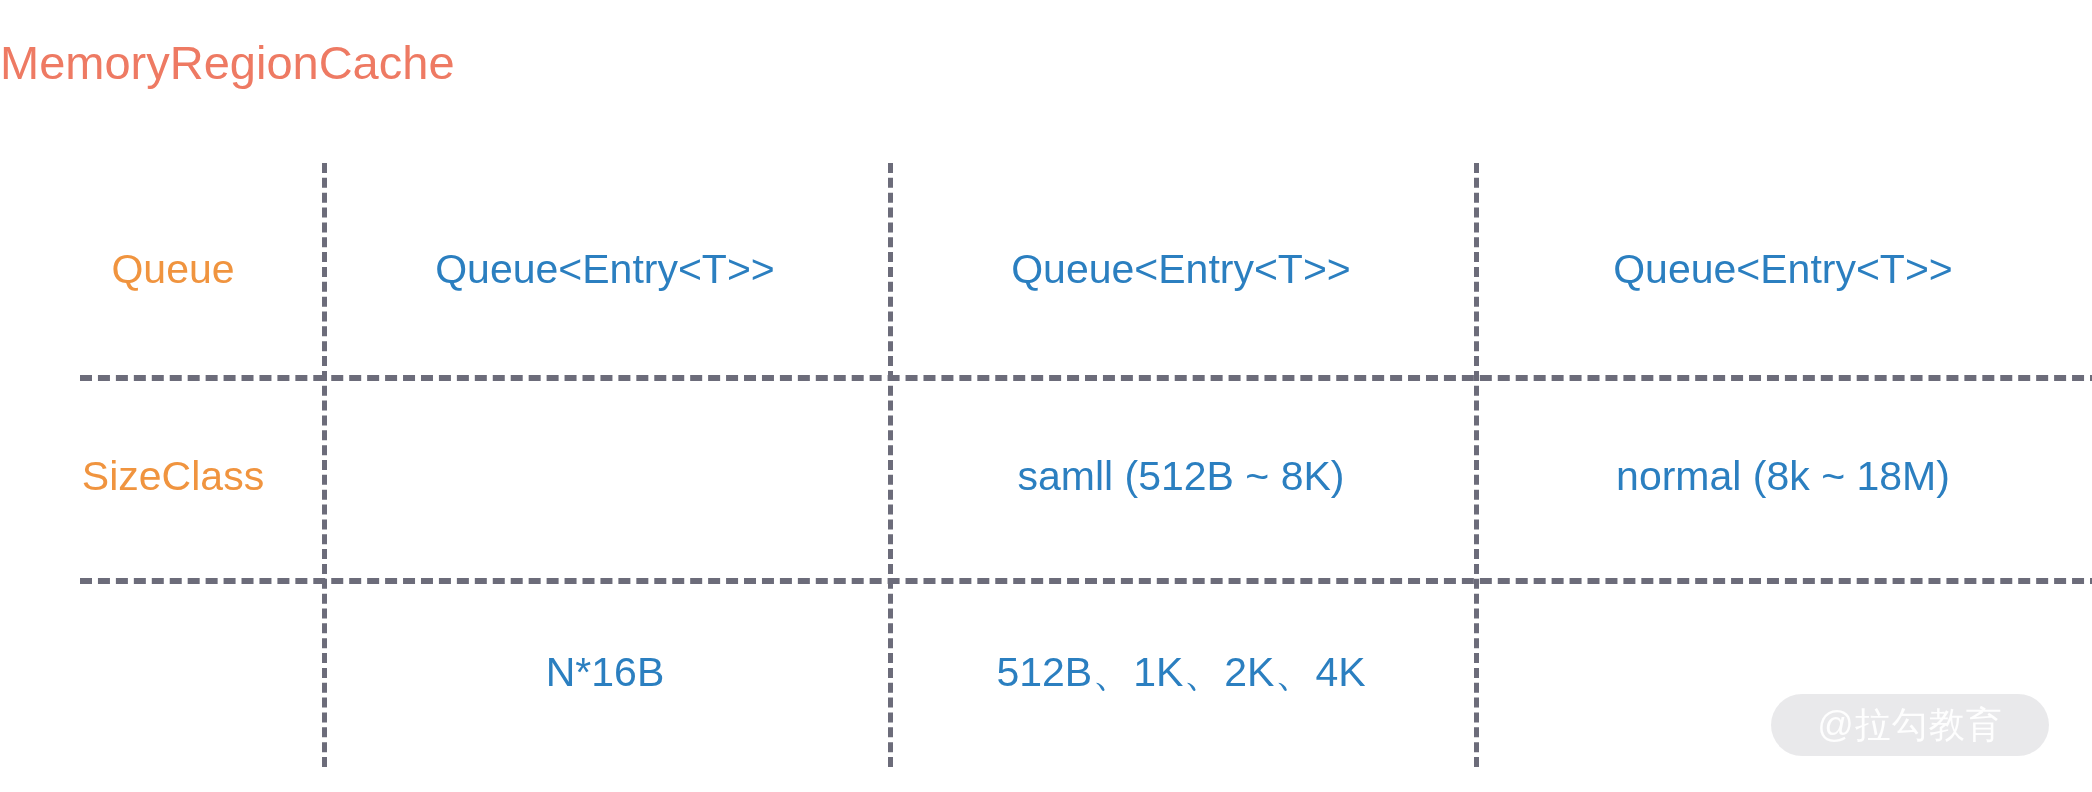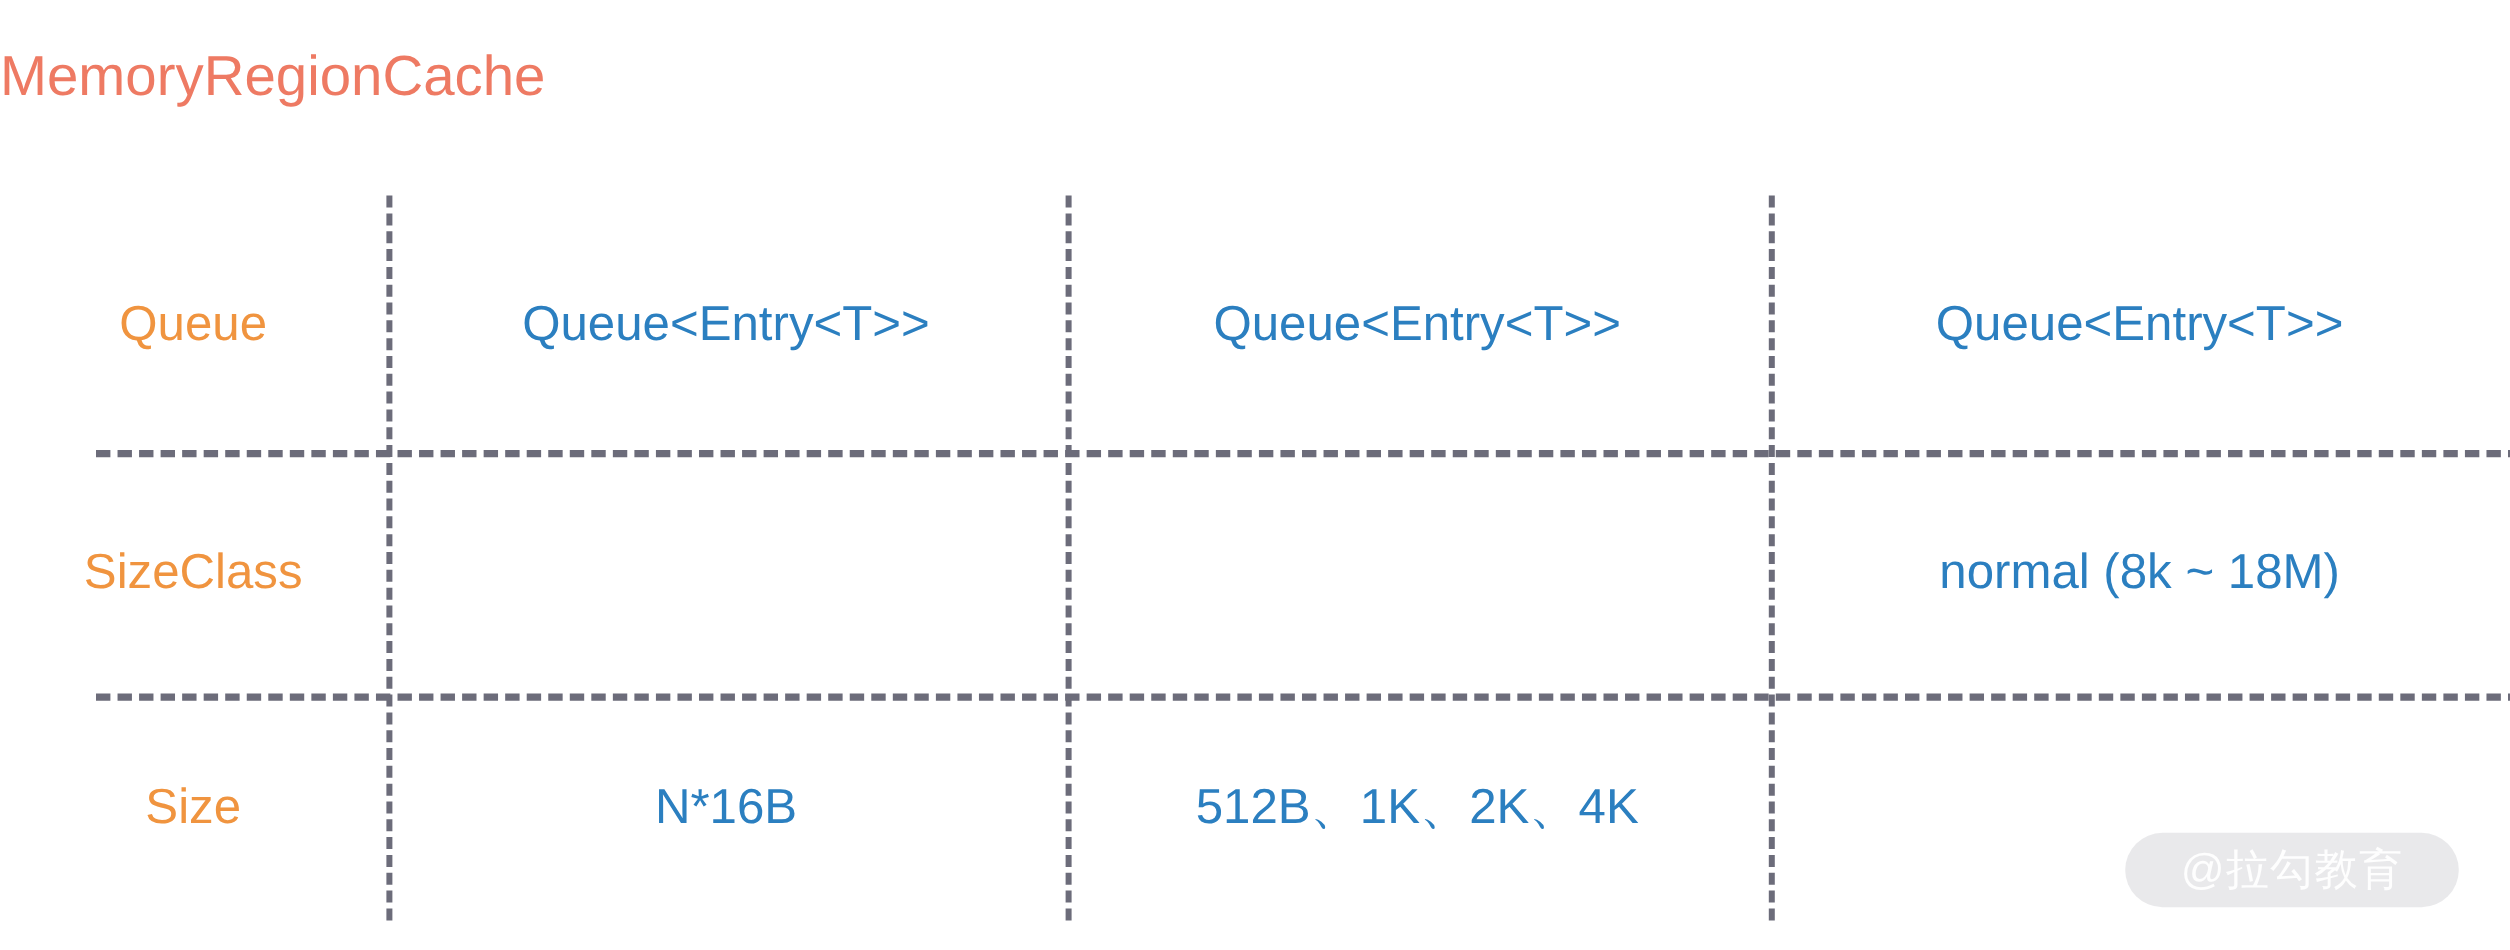--- a/index.html
+++ b/index.html
@@ -63,20 +63,21 @@
     justify-content: center;
     white-space: nowrap;
     font-weight: 400;
   }
 
   .rowlabel {
     color: #f0943f;
     font-size: 41px;
     left: 0;
     width: 322px;
+    padding-left: 12px;
   }
 
   .value {
     color: #2b7fc0;
     font-size: 41px;
     text-align: right;
   }
 
   
   .r1 { top: 163px;  height: 212px; }
@@ -120,21 +121,21 @@
 
   <div class="hline h1"></div>
   <div class="hline h2"></div>
 
   <div class="cell rowlabel r1">Queue</div>
   <div class="cell value r1 c1">Queue&lt;Entry&lt;T&gt;&gt;</div>
   <div class="cell value r1 c2">Queue&lt;Entry&lt;T&gt;&gt;</div>
   <div class="cell value r1 c3">Queue&lt;Entry&lt;T&gt;&gt;</div>
 
   <div class="cell rowlabel r2">SizeClass</div>
+  <div class="cell value r2 c2">samll (512B ~ 8K)</div>
   <div class="cell value r2 c3">normal (8k ~ 18M)</div>
 
-  <div class="cell rowlabel r3">Size</div>
   <div class="cell value r3 c1">N*16B</div>
   <div class="cell value r3 c2">512B、1K、2K、4K</div>
 
   <div class="watermark">@拉勾教育</div>
 
 </div>
 
 </body></html>

